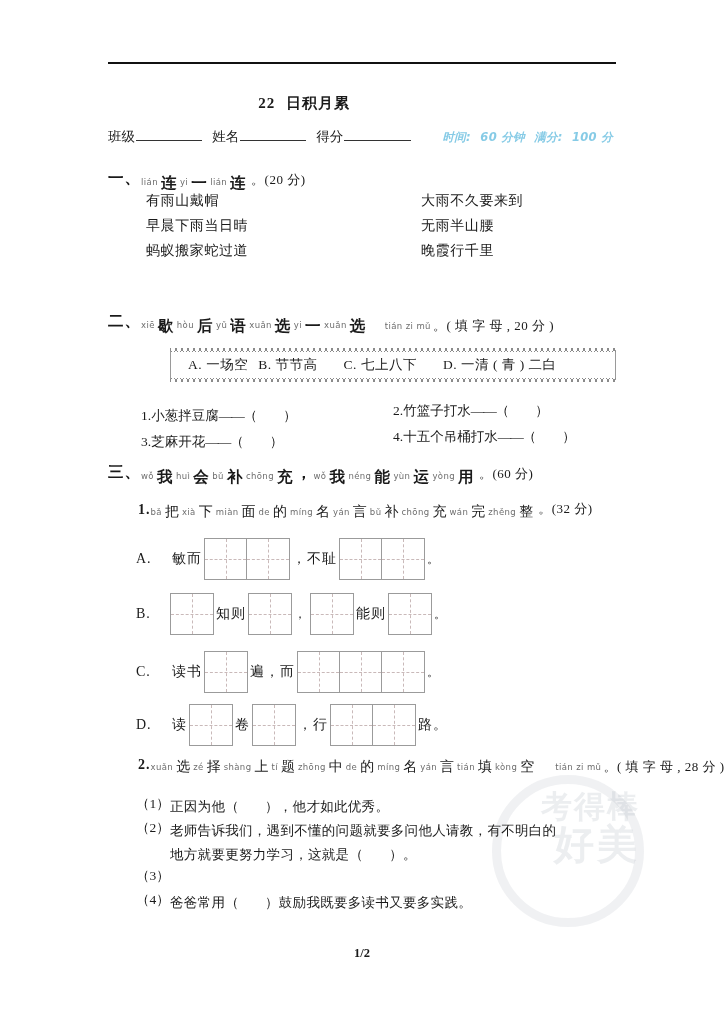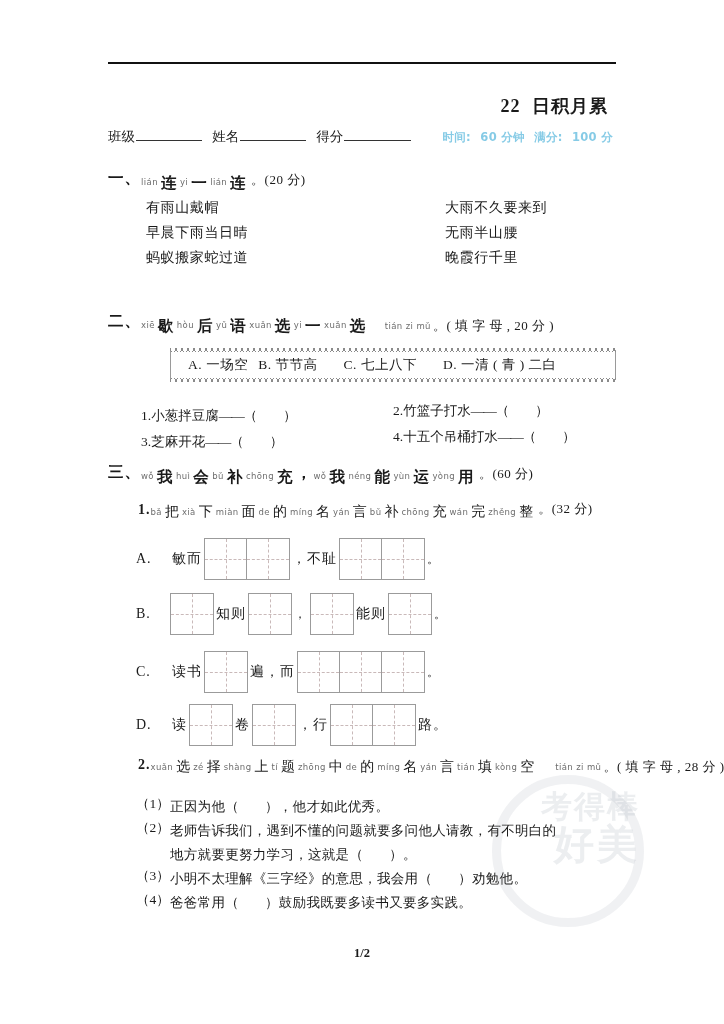--- a/index.html
+++ b/index.html
@@ -59,22 +59,22 @@
     height: 0;
     border-top: 2.2px solid #111;
   }
 
   
   .title {
     position: absolute;
     left: 0;
     top: 94px;
     width: 608px;
-    text-align: right;
-    font-size: 18px;
+    text-align: center;
+    font-size: 15px;
     font-weight: bold;
     letter-spacing: 1px;
   }
   .title .num { margin-right: 6px; }
 
   
   .inforow {
     position: absolute;
     left: 108px;
     top: 128px;
@@ -93,21 +93,21 @@
     margin: 0 10px 0 1px;
   }
   .inforow .meta {
     margin-left: 22px;
     color: #86cbe6;
     font-family: "DejaVu Sans", sans-serif;
     font-size: 11.5px;
     font-weight: bold;
     letter-spacing: 0.3px;
   }
-  .inforow .meta span { margin-right: 5px; }
+  .inforow .meta span { margin-right: 5px; font-style: italic; }
 
   
   .sec {
     position: absolute;
     left: 108px;
     width: 520px;
   }
   .sec-head {
     display: flex;
     align-items: flex-end;
@@ -151,22 +151,21 @@
   .match {
     position: absolute;
     left: 108px;
     top: 192px;
     width: 520px;
     font-size: 14px;
   }
   .match-row {
     display: flex;
     height: 25px;
-    align-items: flex-end;
-    gap: 24px;
+    align-items: flex-start;
   }
   .match-left { width: 313px; padding-left: 38px; box-sizing: border-box; letter-spacing: 0.6px; }
   .match-right { letter-spacing: 0.6px; }
 
   
   .optbox {
     position: absolute;
     left: 170px;
     top: 348px;
     width: 446px;
@@ -634,21 +633,20 @@
     </div>
     <div class="fill-row">
       <span class="fill-idx">（2）</span>
       <span class="fill-txt">
         <span>老师告诉我们，遇到不懂的问题就要多问他人请教，有不明白的</span><br>
         <span>地方就要更努力学习，这就是（</span><span class="blank"></span><span>）。</span>
       </span>
     </div>
     <div class="fill-row">
       <span class="fill-idx">（3）</span>
-      <span class="fill-txt"><span>小明不太理解《三字经》的意思，我会用（</span><span class="blank"></span><span>）劝勉他。</span></span>
     </div>
     <div class="fill-row">
       <span class="fill-idx">（4）</span>
       <span class="fill-txt"><span>爸爸常用（</span><span class="blank"></span><span>）鼓励我既要多读书又要多实践。</span></span>
     </div>
   </div>
 
   <div class="footer">1/2</div>
 
 </div>

